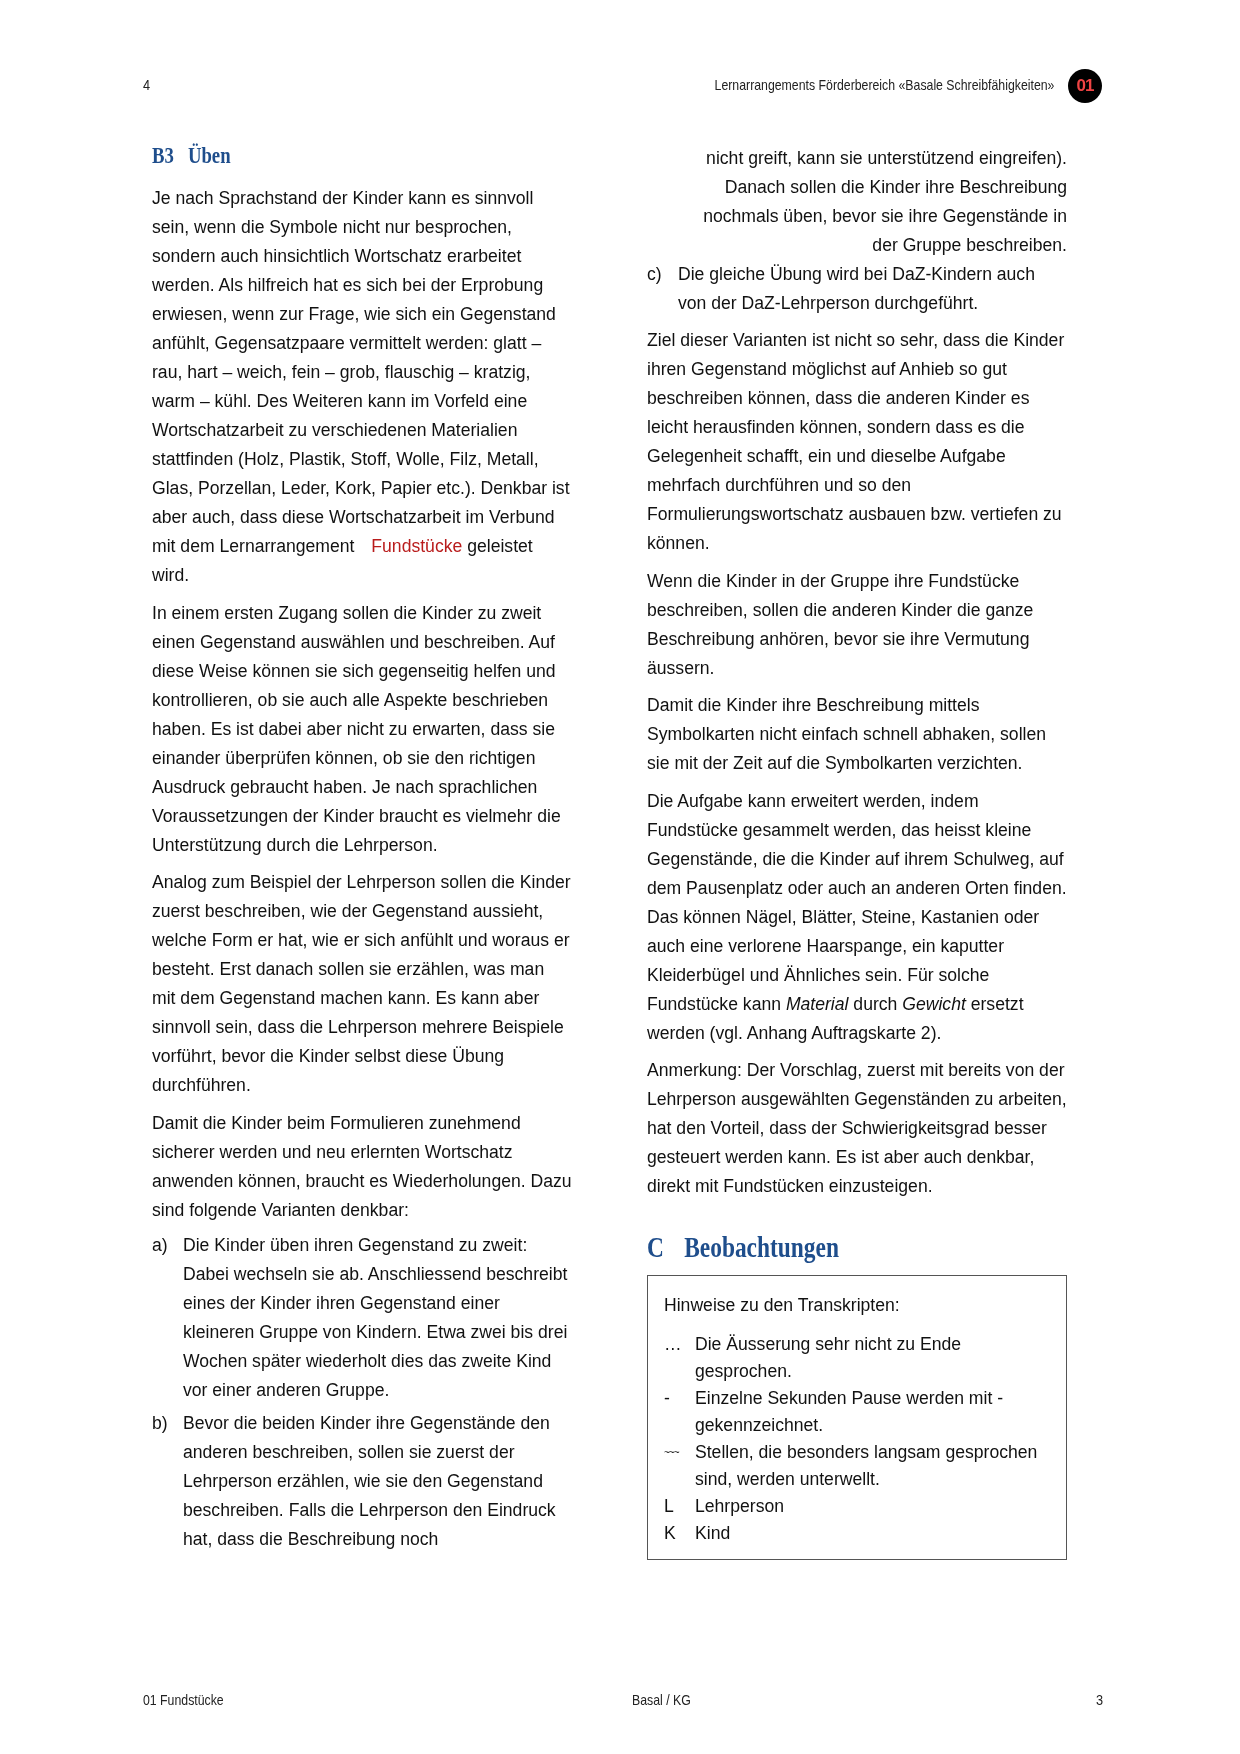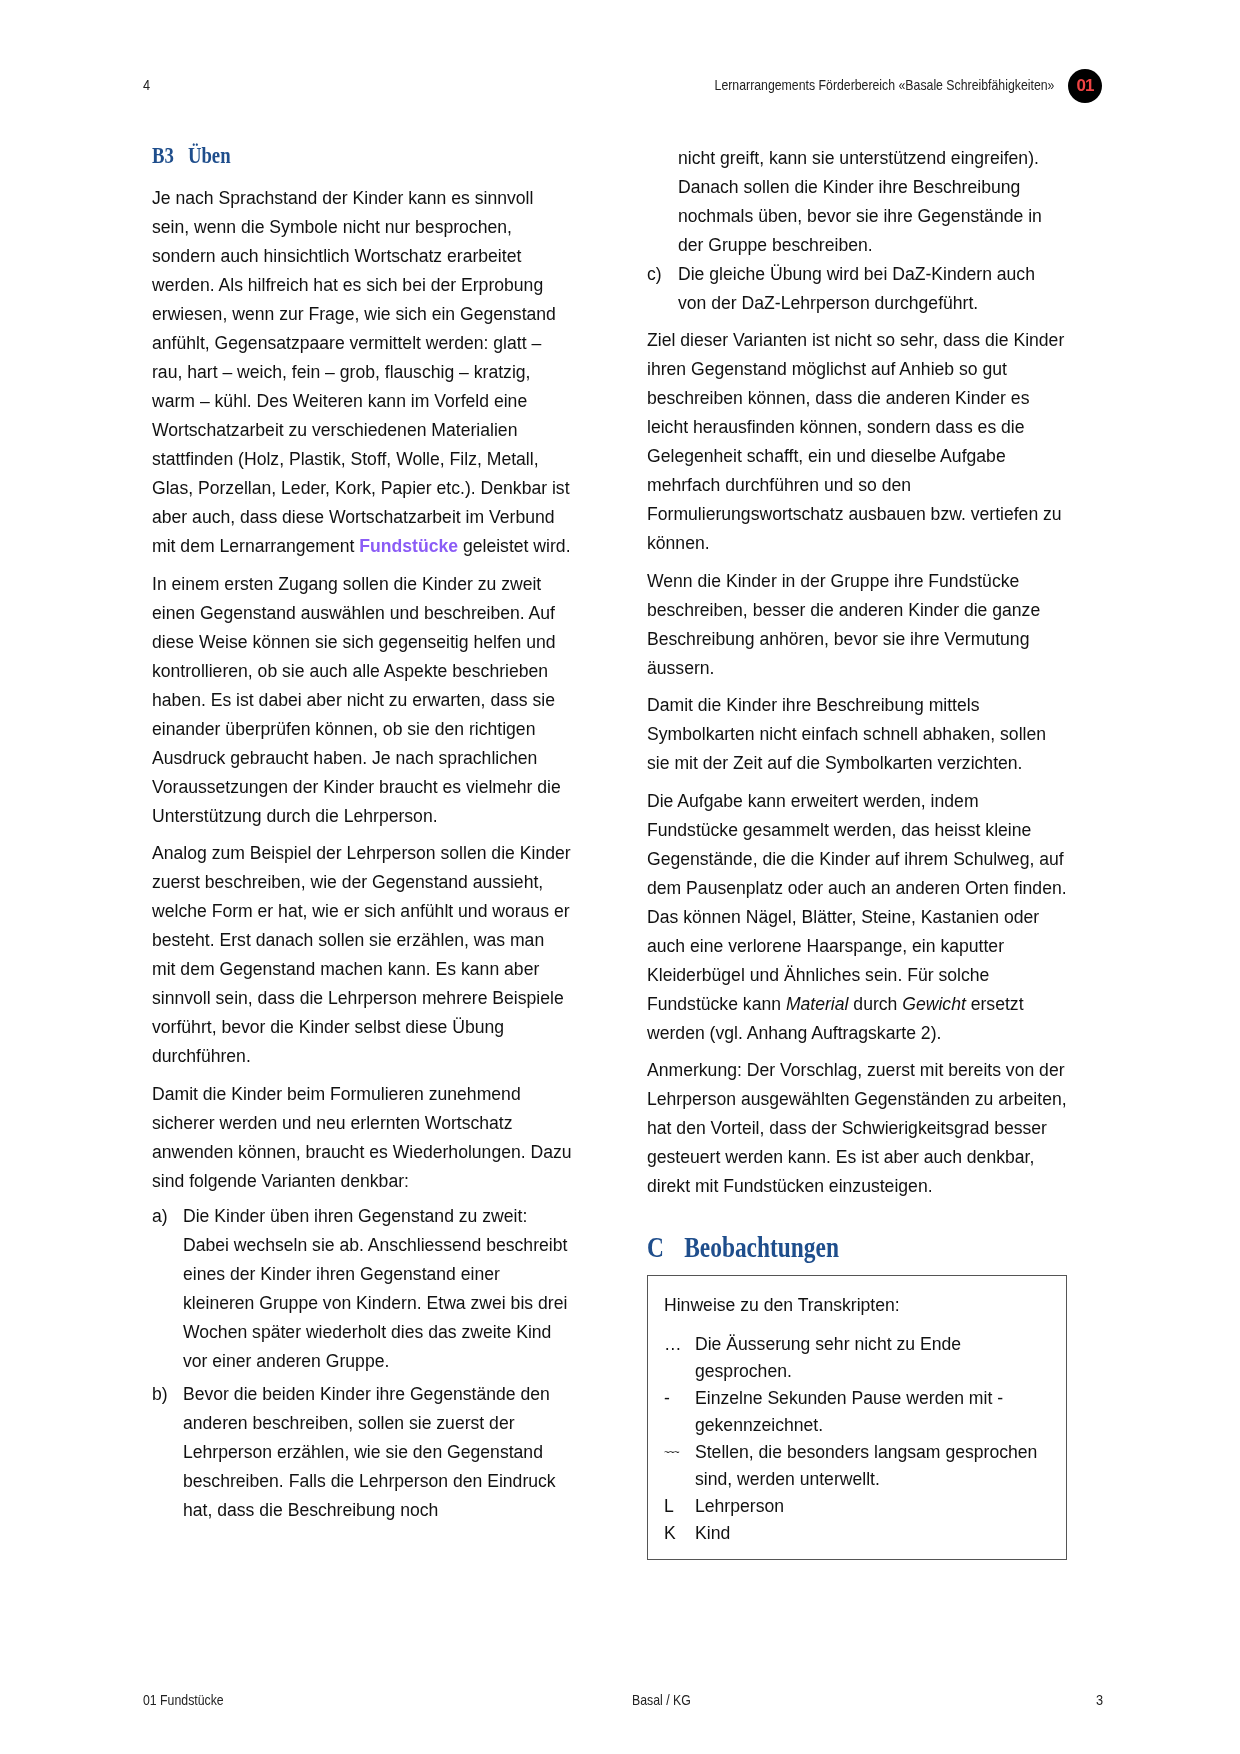--- a/index.html
+++ b/index.html
@@ -84,36 +84,38 @@
     .section-heading.c {
       font-size: 30px;
       line-height: 36px;
       margin: 28px 0 10px 0;
     }
     .section-heading.c .num { margin-right: 26px; }
     p.para {
       margin: 0 0 8.6px 0;
     }
     .link {
-      color: #8b5cf6;
-      font-weight: bold;
+      color: #b91c1c;
+      font-weight: normal;
+      margin-left: 12px;
     }
     .list-item {
       display: flex;
       margin: 0 0 4px 0;
     }
     .list-item .marker {
       width: 31px;
       flex: 0 0 31px;
     }
     .list-item .text {
       flex: 1;
     }
     .cont {
       padding-left: 31px;
+      text-align: right;
     }
     em { font-style: italic; }
     .notes-box {
       border: 1.5px solid #555;
       padding: 16px 16px 12px 16px;
       width: 386px;
       font-size: 17.6px;
       line-height: 27px;
     }
     .notes-box .title { margin-bottom: 12px; }
@@ -171,21 +173,21 @@
 </div>
 
 <div class="col col-right">
   <div class="cont">nicht greift, kann sie unterstützend eingreifen). Danach sollen die Kinder ihre Beschreibung nochmals üben, bevor sie ihre Gegenstände in der Gruppe beschreiben.</div>
   <div class="list-item" style="margin-bottom:8px;">
     <span class="marker">c)</span>
     <span class="text">Die gleiche Übung wird bei DaZ-Kindern auch von der DaZ-Lehrperson durchgeführt.</span>
   </div>
 
   <p class="para">Ziel dieser Varianten ist nicht so sehr, dass die Kinder ihren Gegenstand möglichst auf Anhieb so gut beschreiben können, dass die anderen Kinder es leicht herausfinden können, sondern dass es die Gelegenheit schafft, ein und dieselbe Aufgabe mehrfach durchführen und so den Formulierungswortschatz ausbauen bzw. vertiefen zu können.</p>
-  <p class="para">Wenn die Kinder in der Gruppe ihre Fundstücke beschreiben, besser die anderen Kinder die ganze Beschreibung anhören, bevor sie ihre Vermutung äussern.</p>
+  <p class="para">Wenn die Kinder in der Gruppe ihre Fundstücke beschreiben, sollen die anderen Kinder die ganze Beschreibung anhören, bevor sie ihre Vermutung äussern.</p>
   <p class="para">Damit die Kinder ihre Beschreibung mittels Symbolkarten nicht einfach schnell abhaken, sollen sie mit der Zeit auf die Symbolkarten verzichten.</p>
   <p class="para"><span>Die Aufgabe kann erweitert werden, indem Fundstücke gesammelt werden, das heisst kleine Gegenstände, die die Kinder auf ihrem Schulweg, auf dem Pausenplatz oder auch an anderen Orten finden. Das können Nägel, Blätter, Steine, Kastanien oder auch eine verlorene Haarspange, ein kaputter Kleiderbügel und Ähnliches sein. Für solche Fundstücke kann </span><em>Material</em><span> durch </span><em>Gewicht</em><span> ersetzt werden (vgl. Anhang Auftragskarte 2).</span></p>
   <p class="para">Anmerkung: Der Vorschlag, zuerst mit bereits von der Lehrperson ausgewählten Gegenständen zu arbeiten, hat den Vorteil, dass der Schwierigkeitsgrad besser gesteuert werden kann. Es ist aber auch denkbar, direkt mit Fundstücken einzusteigen.</p>
 
   <h2 class="section-heading c">
     <span class="num">C</span><span>Beobachtungen</span>
   </h2>
 
   <div class="notes-box">
     <div class="title">Hinweise zu den Transkripten:</div>

